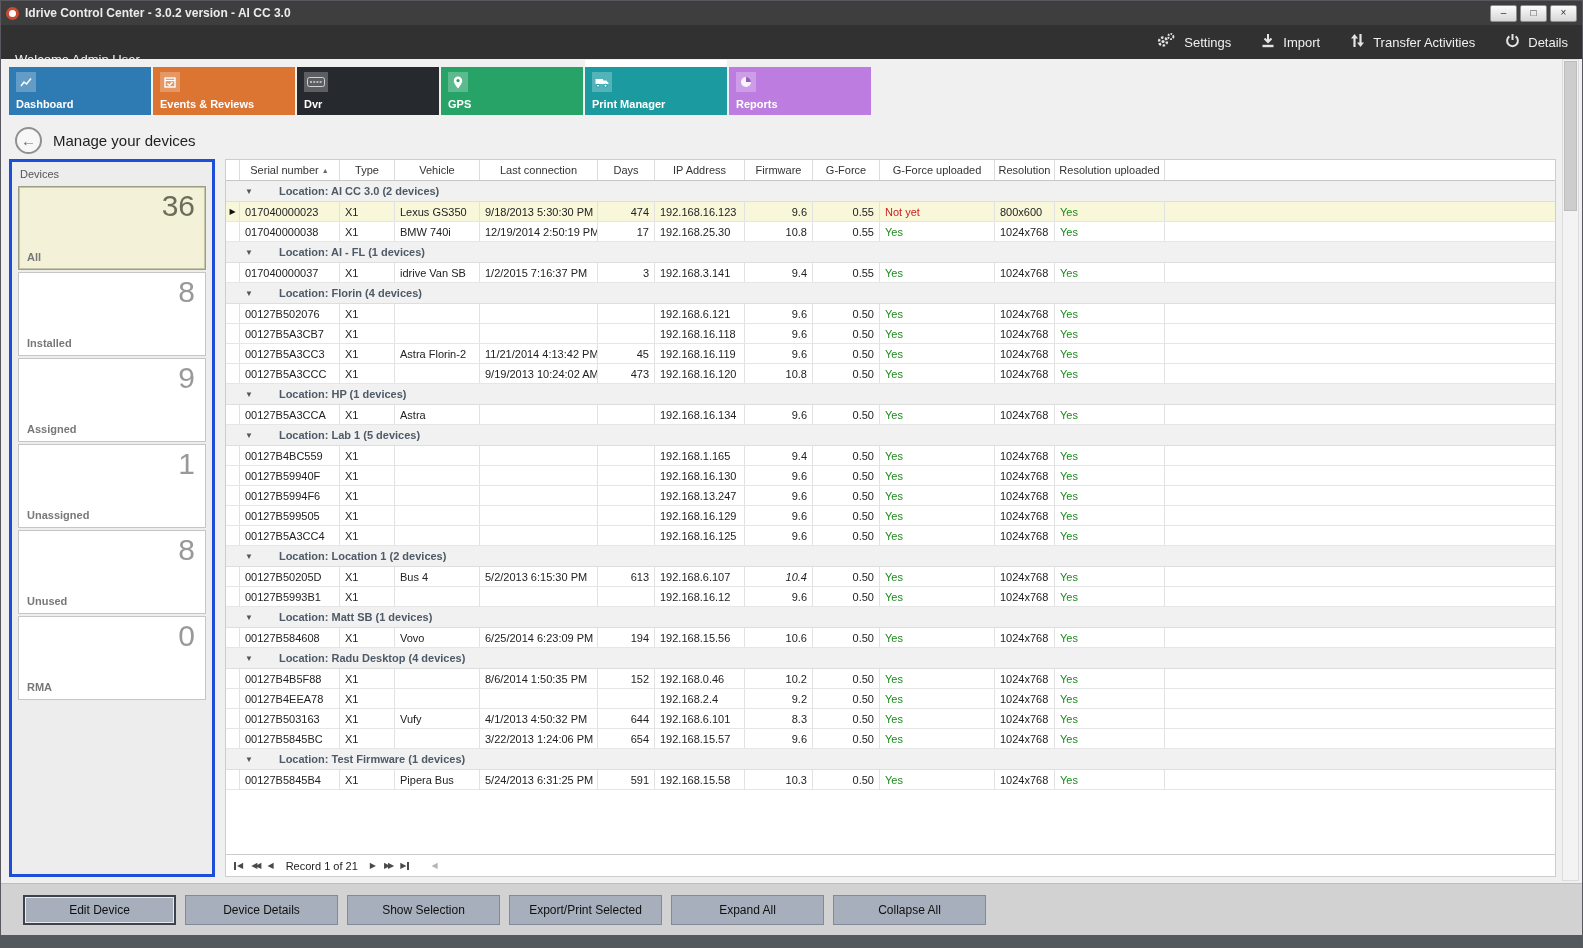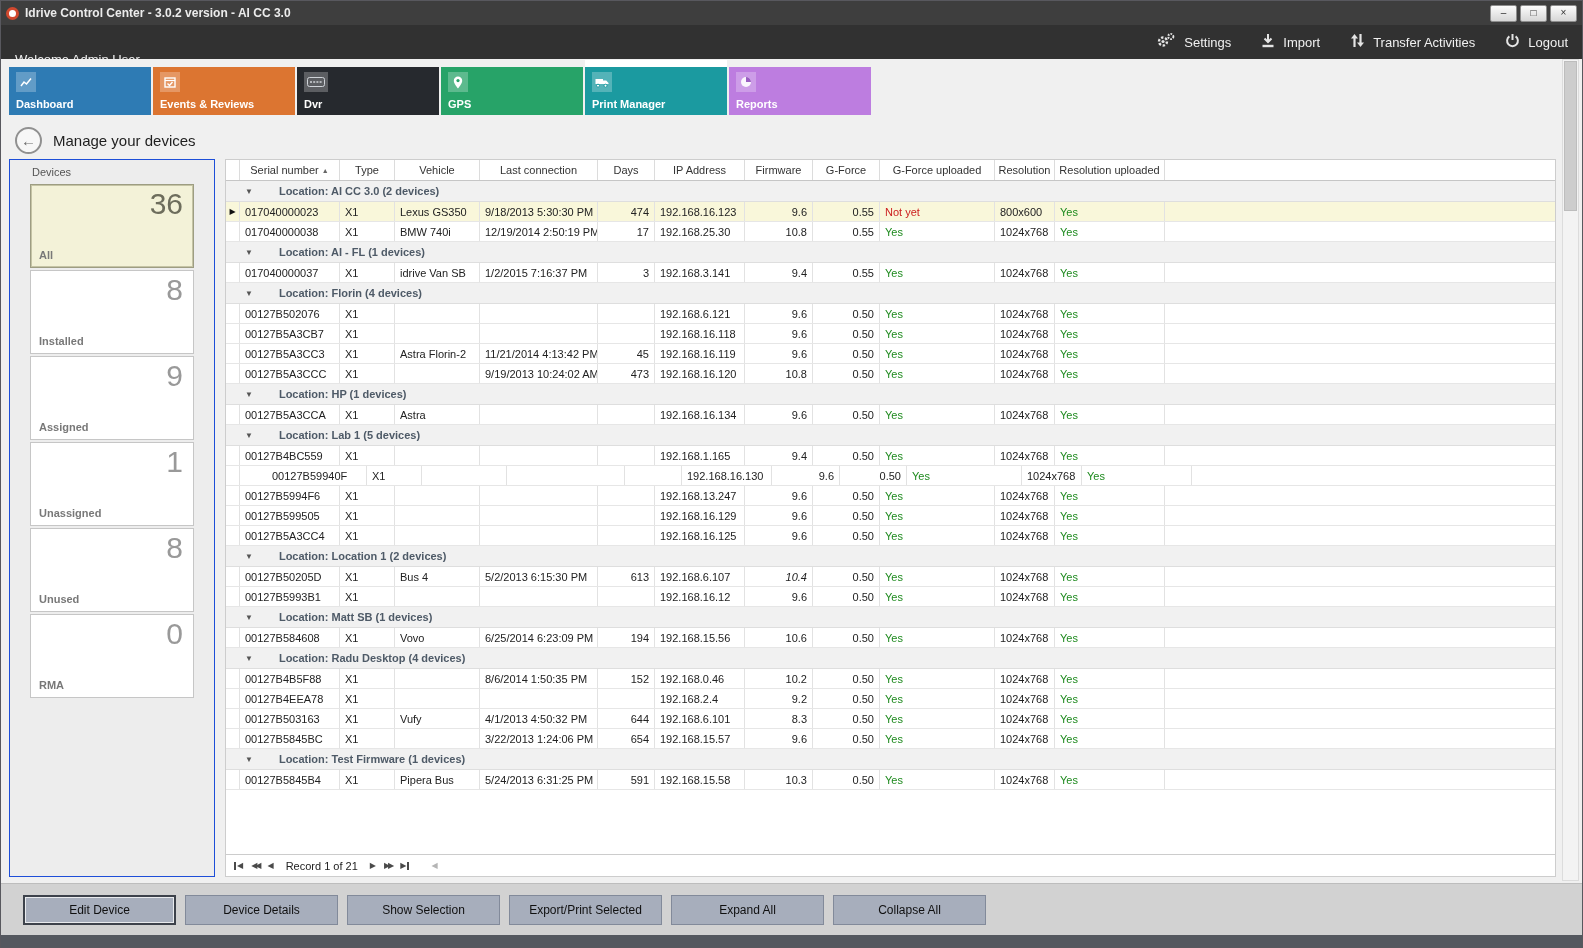--- a/index.html
+++ b/index.html
@@ -43,22 +43,22 @@
   
   .page-header { height:38px; display:flex; align-items:center; gap:11px;
     padding:0 14px; flex:none; }
   .back-btn { width:27px; height:27px; border-radius:50%; border:2px solid #909090;
     color:#6b6b6b; font-size:15px; display:flex; align-items:center;
     justify-content:center; background:#f7f7f7; cursor:pointer; line-height:1; }
   .page-title { font-size:15px; color:#1f1f1f; }
 
   
   .content { flex:1; min-height:0; display:flex; gap:10px; padding:0 26px 6px 8px; }
-  .sidebar { width:206px; flex:none; background:#ededed; border:1px solid #1d4ed8;
-    padding:5px 20px; }
+  .sidebar { width:206px; flex:none; background:#ededed; border:3px solid #1d4ed8;
+    padding:5px 6px; }
   .sidebar-title { font-size:11px; color:#555; margin:1px 0 6px 2px; }
   .device-card { background:#fff; border:1px solid #c6c6c6; height:84px;
     margin-bottom:2px; position:relative; cursor:pointer; }
   .device-card .count { position:absolute; top:2px; right:10px; font-size:30px;
     color:#999; }
   .device-card .card-label { position:absolute; bottom:6px; left:8px; font-size:11px;
     font-weight:bold; color:#787878; }
   .device-card.selected { background:#f3f2d8; border:1px solid #9d9d82;
     box-shadow:inset 0 0 0 1px #c5c4a5; }
   .device-card.selected .count { color:#6d6d5c; }
@@ -167,21 +167,21 @@
               <path d="M10.5 1v9" stroke="#e4e4e4" stroke-width="2.2"></path>
               <path d="M7 9.5L10.5 14 14 9.5z" fill="#e4e4e4"></path>
             </svg></span>
         <span>Transfer Activities</span>
       </div>
       <div class="menu-item">
         <span><svg width="15" height="15" viewBox="0 0 15 15">
               <path d="M7.5 1v6" stroke="#e4e4e4" stroke-width="2"></path>
               <path d="M4.4 3.4a5.4 5.4 0 1 0 6.2 0" fill="none" stroke="#e4e4e4" stroke-width="2"></path>
             </svg></span>
-        <span>Logout</span>
+        <span>Details</span>
       </div>
     </div>
   </div>
 
   <div class="tabs-row">
     <div class="tab" style="background: rgb(46, 123, 180);">
       <span class="tab-icon">
           <svg width="12" height="12" viewBox="0 0 12 12">
             <polyline points="1,10 4,6 6.5,8 11,2.5" fill="none" stroke="#fff" stroke-width="1.5"></polyline>
           </svg>
@@ -465,21 +465,21 @@
               <div class="cell" style="width: 90px;">192.168.1.165</div>
               <div class="cell right" style="width: 68px;">9.4</div>
               <div class="cell right" style="width: 67px;">0.50</div>
               <div class="cell status-yes" style="width: 115px;">Yes</div>
               <div class="cell" style="width: 60px;">1024x768</div>
               <div class="cell status-yes" style="width: 110px;">Yes</div>
               <div class="cell filler"></div>
             </div>
             <div class="data-row">
               <div class="cell gutter"></div>
-              <div class="cell" style="width: 100px; margin-left: 27px;">00127B59940F</div>
+              <div class="cell" style="width: 100px;">00127B59940F</div>
               <div class="cell" style="width: 55px;">X1</div>
               <div class="cell" style="width: 85px;"></div>
               <div class="cell" style="width: 118px;"></div>
               <div class="cell right" style="width: 57px;"></div>
               <div class="cell" style="width: 90px;">192.168.16.130</div>
               <div class="cell right" style="width: 68px;">9.6</div>
               <div class="cell right" style="width: 67px;">0.50</div>
               <div class="cell status-yes" style="width: 115px;">Yes</div>
               <div class="cell" style="width: 60px;">1024x768</div>
               <div class="cell status-yes" style="width: 110px;">Yes</div>

